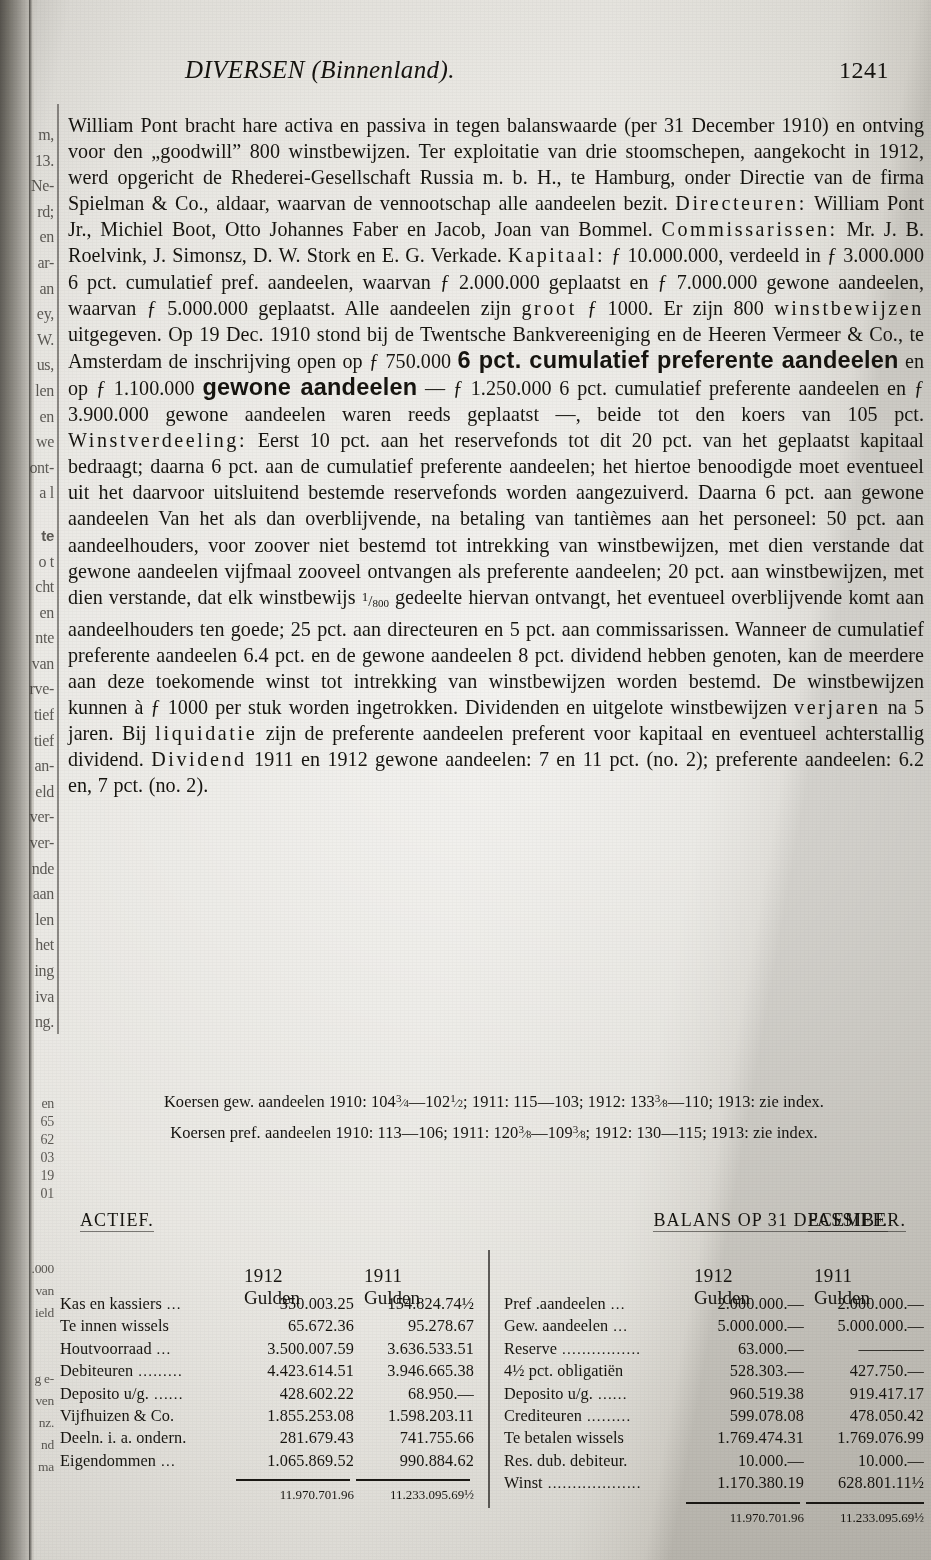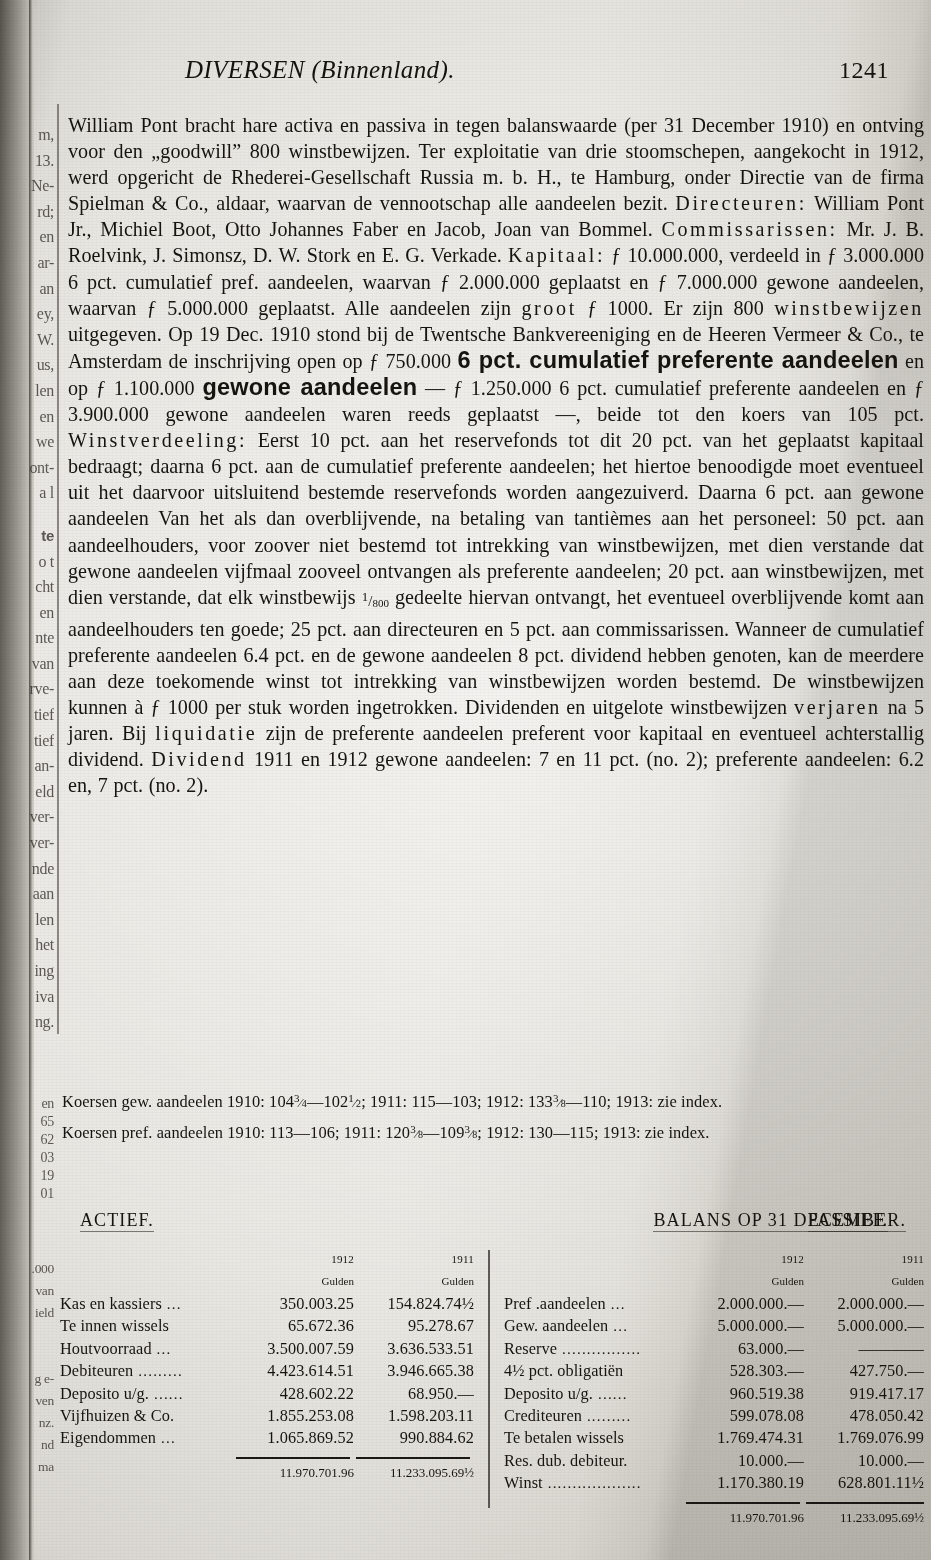--- a/index.html
+++ b/index.html
@@ -134,21 +134,21 @@
   
   #koersen {
     position: absolute;
     left: 62px;
     top: 1086px;
     width: 864px;
     font-size: 16.4px;
     line-height: 25.5px;
     letter-spacing: .1px;
   }
-  #koersen .kl { white-space: nowrap; }
+  #koersen .kl { white-space: nowrap; text-align: center; }
 
   
   #balans {
     position: absolute;
     left: 60px;
     top: 1176px;
     width: 870px;
     font-size: 16.3px;
     color: #16140f;
   }
@@ -173,24 +173,25 @@
     left: 428px;
     top: 2px;
     width: 1.5px;
     height: 258px;
     background: rgba(40,38,34,.72);
   }
 
   .colhdr { position: relative; height: 46px; }
   .colhdr .c {
     position: absolute;
-    text-align: right;
+    text-align: left;
     width: 110px;
     line-height: 22px;
-    font-size: 11px;
+    font-size: 19px;
+    margin-top: 17px;
   }
   .bside.left  .colhdr .c1 { left: 184px; }
   .bside.left  .colhdr .c2 { left: 304px; }
   .bside.right .colhdr .c1 { left: 190px; }
   .bside.right .colhdr .c2 { left: 310px; }
   .colhdr .c .yr { letter-spacing: .2px; }
 
   .brow { position: relative; height: 22.4px; white-space: nowrap; }
   .brow .lbl {
     position: absolute; left: 0; top: 0;
@@ -398,20 +399,25 @@
                 <div class="lbl">Deposito u/g.<span class="dots"> ......</span></div>
                 <div class="v v1">428.602.22</div>
                 <div class="v v2">68.950.—</div>
               </div>
               <div class="brow">
                 <div class="lbl">Vijfhuizen &amp; Co.</div>
                 <div class="v v1">1.855.253.08</div>
                 <div class="v v2">1.598.203.11</div>
               </div>
               <div class="brow">
+                <div class="lbl">Deeln. i. a. ondern.</div>
+                <div class="v v1">281.679.43</div>
+                <div class="v v2">741.755.66</div>
+              </div>
+              <div class="brow">
                 <div class="lbl">Eigendommen<span class="dots"> ...</span></div>
                 <div class="v v1">1.065.869.52</div>
                 <div class="v v2">990.884.62</div>
               </div>
             </div>
           <div class="totrule">
               <i class="r1"></i>
               <i class="r2"></i>
             </div>
           <div class="totrow">

